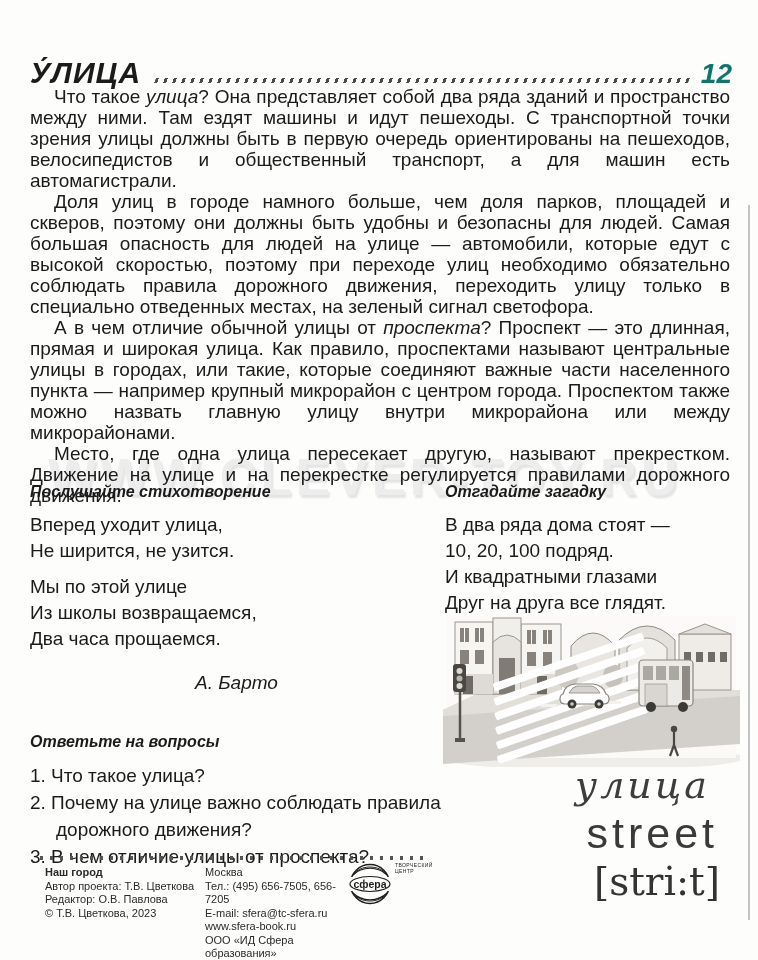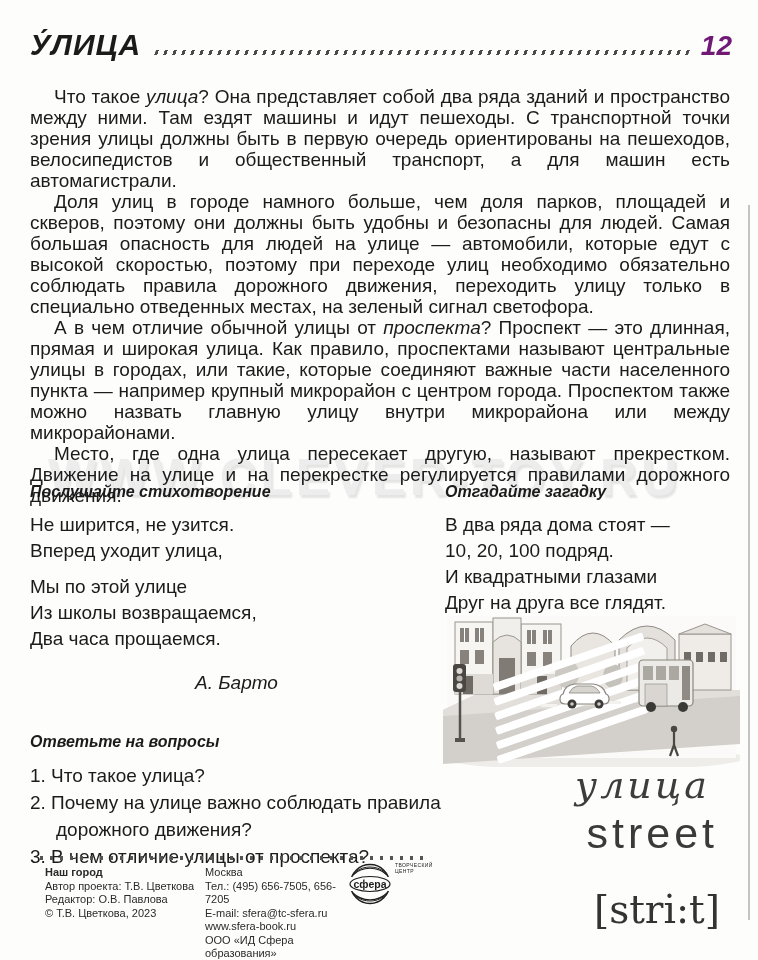--- a/index.html
+++ b/index.html
@@ -3,25 +3,25 @@
 <meta charset="utf-8">
 <style>
   html,body{margin:0;padding:0;background:#e9e9e9;}
   .page{
     position:relative; width:758px; height:960px; margin:0 auto;
     background:#fdfdfc; overflow:hidden;
     font-family:"Liberation Sans", sans-serif; color:#1b1b1b;
   }
   
   .header{position:absolute; top:30px; left:30px; right:26px; display:flex; align-items:flex-end; z-index:1;}
-  .title{font-size:30px; font-weight:700; font-style:italic; letter-spacing:1px; line-height:1; white-space:nowrap;}
+  .title{font-size:30px; font-weight:700; font-style:italic; letter-spacing:1px; line-height:1; white-space:nowrap;margin-top:28px;}
   .leader{flex:1; height:5px; margin:0 12px 5px 14px;
     background:repeating-linear-gradient(90deg,#4b4b4b 0 3px,transparent 3px 9px);
     transform:skewX(-25deg);}
-  .pagenum{font-size:28px; font-weight:700; font-style:italic; color:#701a75; line-height:1;}
+  .pagenum{font-size:28px; font-weight:700; font-style:italic; color:#0f766e; line-height:1;}
   
   .bodycopy{position:absolute; top:86px; left:30px; width:700px; z-index:1;
     font-size:19px; line-height:21px; text-align:justify;}
   .bodycopy p{margin:0; text-indent:24px;}
   .em{font-style:italic;}
   
   .watermark{position:absolute; top:448px; left:48px; z-index:0;
     font-size:51px; font-weight:700; letter-spacing:4px; color:#ededed;
     text-shadow:2px 3px 2px rgba(0,0,0,0.10); white-space:nowrap;text-align:center;}
   
@@ -33,21 +33,21 @@
   .riddle .answer{font-style:italic; text-align:right; padding-right:80px; margin-top:2px;}
   
   .illo{position:absolute; top:612px; left:443px; width:297px; height:155px; z-index:1;}
   
   .questions{position:absolute; top:728px; left:30px; width:452px; z-index:1; font-size:19px; line-height:27px;}
   .questions .q{padding-left:26px; text-indent:-26px;}
   
   .vocab{position:absolute; top:763px; right:38px; width:220px; z-index:1; text-align:right;}
   .vocab .ru{font-family:"DejaVu Serif", serif; font-style:italic; font-size:38px; letter-spacing:3px; color:#3d3d3d; padding-right:10px; line-height:1.2;}
   .vocab .en{font-size:43px; letter-spacing:4px; color:#3a3a3a; line-height:1.15; padding-right:2px;}
-  .vocab .tr{font-family:"DejaVu Serif", serif; font-size:39px; color:#333; line-height:1.25;margin-top:28px;}
+  .vocab .tr{font-family:"DejaVu Serif", serif; font-size:39px; color:#333; line-height:1.25;}
   
   .footer-dots{position:absolute; top:856px; left:40px; width:390px; height:4px; z-index:1;
     background:repeating-linear-gradient(90deg,#555 0 3px,transparent 3px 10px);}
   .footer{position:absolute; top:866px; left:45px; z-index:1; font-size:11px; line-height:13.5px; color:#2a2a2a;}
   .fcol1{position:absolute; left:0; top:0; width:150px;}
   .fcol1 .bold{font-weight:700;}
   .fcol2{position:absolute; left:160px; top:0; width:145px;}
   .flogo{position:absolute; left:303px; top:-4px; display:flex; align-items:flex-start;}
   .flogo .caption{font-size:5px; letter-spacing:0.4px; line-height:6px; margin-left:3px; text-transform:uppercase; color:#1d1d1d;}
   
@@ -69,22 +69,22 @@
   <div class="bodycopy">
     <p><span>Что такое </span><span class="em">улица</span><span>? Она представляет собой два ряда зданий и пространство между ними. Там ездят машины и идут пешеходы. С транспортной точки зрения улицы должны быть в первую очередь ориентированы на пешеходов, велосипедистов и общественный транспорт, а для машин есть автомагистрали.</span></p>
     <p><span>Доля улиц в городе намного больше, чем доля парков, площадей и скверов, поэтому они должны быть удобны и безопасны для людей. Самая большая опасность для людей на улице — автомобили, которые едут с высокой скоростью, поэтому при переходе улиц необходимо обязательно соблюдать правила дорожного движения, переходить улицу только в специально отведенных местах, на зеленый сигнал светофора.</span></p>
     <p><span>А в чем отличие обычной улицы от </span><span class="em">проспекта</span><span>? Проспект — это длинная, прямая и широкая улица. Как правило, проспектами называют центральные улицы в городах, или такие, которые соединяют важные части населенного пункта — например крупный микрорайон с центром города. Проспектом также можно назвать главную улицу внутри микрорайона или между микрорайонами.</span></p>
     <p><span>Место, где одна улица пересекает другую, называют прекрестком. Движение на улице и на перекрестке регулируется правилами дорожного движения.</span></p>
   </div>
 
   <div class="poem">
     <div class="colhead">Послушайте стихотворение</div>
     <div class="stanza">
+      <div>Вперед уходит улица,</div>
       <div>Не ширится, не узится.</div>
-      <div>Вперед уходит улица,</div>
     </div>
     <div class="stanza">
       <div>Мы по этой улице</div>
       <div>Из школы возвращаемся,</div>
       <div>Два часа прощаемся.</div>
     </div>
     <div class="author">А. Барто</div>
   </div>
 
   <div class="riddle">

